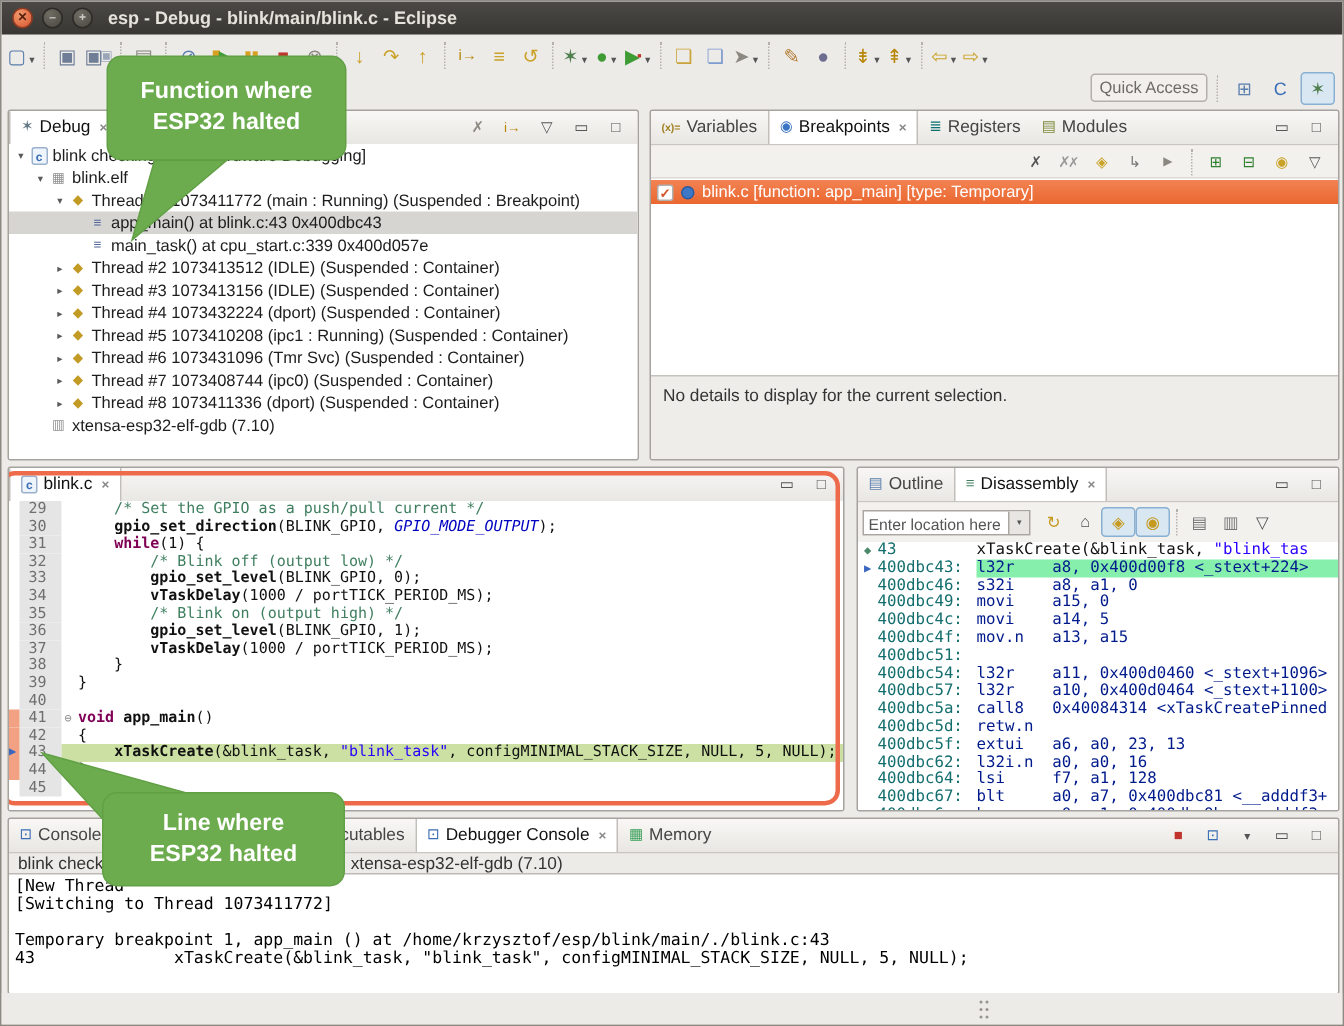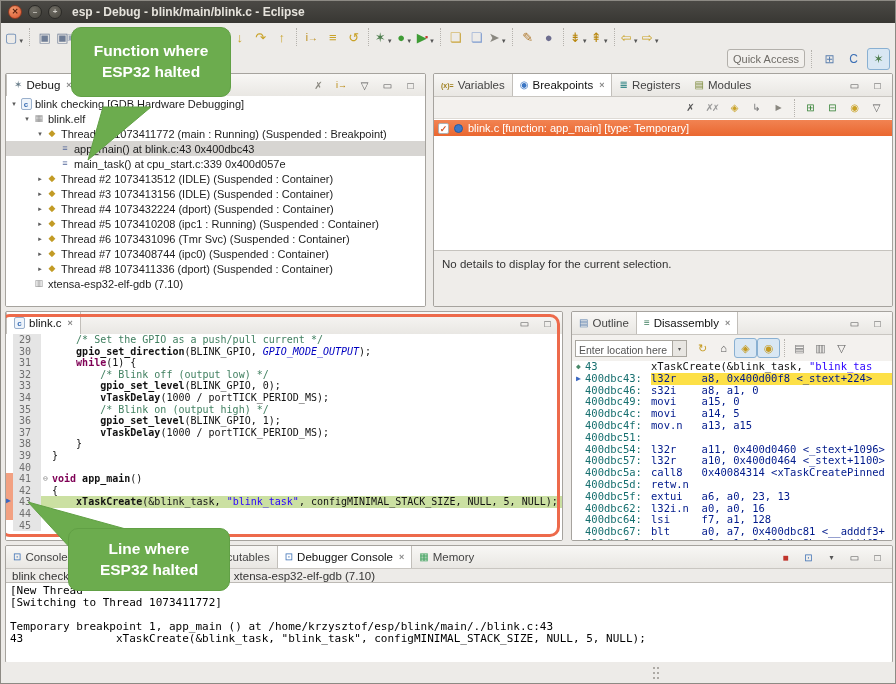--- a/index.html
+++ b/index.html
@@ -82,21 +82,21 @@
   .combo .ctext{flex:1;font-size:10.5px;color:#555;padding-left:3px;white-space:nowrap;overflow:hidden}
   .combo .cbtn{width:13px;height:100%;background:#e8e6e2;border-left:1px solid #a9a69f;display:flex;
     align-items:center;justify-content:center;font-size:6px;color:#555;flex:none}
   .da-body{position:absolute;top:49px;left:0;right:0;bottom:0;overflow:hidden;background:#fff;
     font-family:"DejaVu Sans Mono",monospace;font-size:10.5px;line-height:11.8px}
   .drow{display:flex;height:11.8px;white-space:pre}
   .dmk{width:13px;flex:none;text-align:center;font-size:8px;line-height:11px;color:#4a8a6a}
   .drow.cur .dmk{color:#3a66c0}
   .daddr{width:66px;flex:none;color:#156e6e}
   .dins{flex:1;color:#001a8c}
-  .drow.cur .dins{background:#fde047}
+  .drow.cur .dins{background:#86efac}
   
   .c-headline{height:14px;font-size:11.5px;color:#333;padding:1px 0 0 6px;white-space:nowrap;overflow:hidden;background:#edebe8}
   .c-body{position:absolute;top:36px;left:0;right:0;height:82px;background:#fff;border-top:1px solid #bdbab5;
     border-bottom:1px solid #bdbab5;font-family:"DejaVu Sans Mono",monospace;font-size:11px;line-height:12px;
     padding:2px 0 0 4px;overflow:hidden}
   .cline{white-space:pre;height:12px}
   .tabgap{width:112px;flex:none}
   .panel.gray{background:#edebe8}
   
   .statusbar{position:absolute;left:0;right:0;bottom:0;height:21px;background:#edebe8}
@@ -561,21 +561,21 @@
       <i style="left:0;top:10px"></i>
         <i style="left:4px;top:10px"></i>
     </div>
   </div>
 
   <svg class="tails" width="896" height="684">
     <polygon points="102,106 150,106 87,159" fill="#6cac4e" stroke="#61a045" stroke-width="1"></polygon>
     <polygon points="72,550 132,530 27,501" fill="#6cac4e" stroke="#61a045" stroke-width="1"></polygon>
   </svg>
 
-  <div class="callout" style="left:70px;top:26px;width:158px;height:68px">
+  <div class="callout" style="left:70px;top:36px;width:158px;height:68px">
     <span>Function where</span>
     <span>ESP32 halted</span>
   </div>
   <div class="callout" style="left:67px;top:527px;width:160px;height:61px">
     <span>Line where</span>
     <span>ESP32 halted</span>
   </div>
 
 </div>
 

